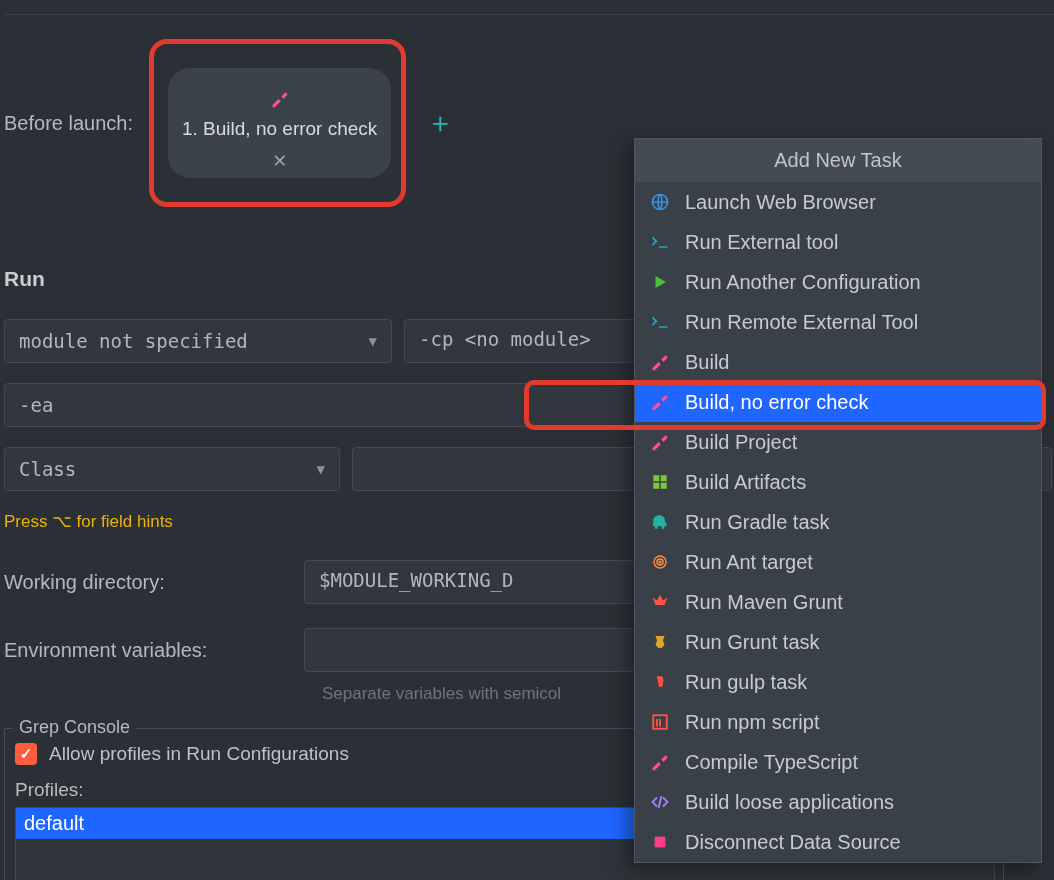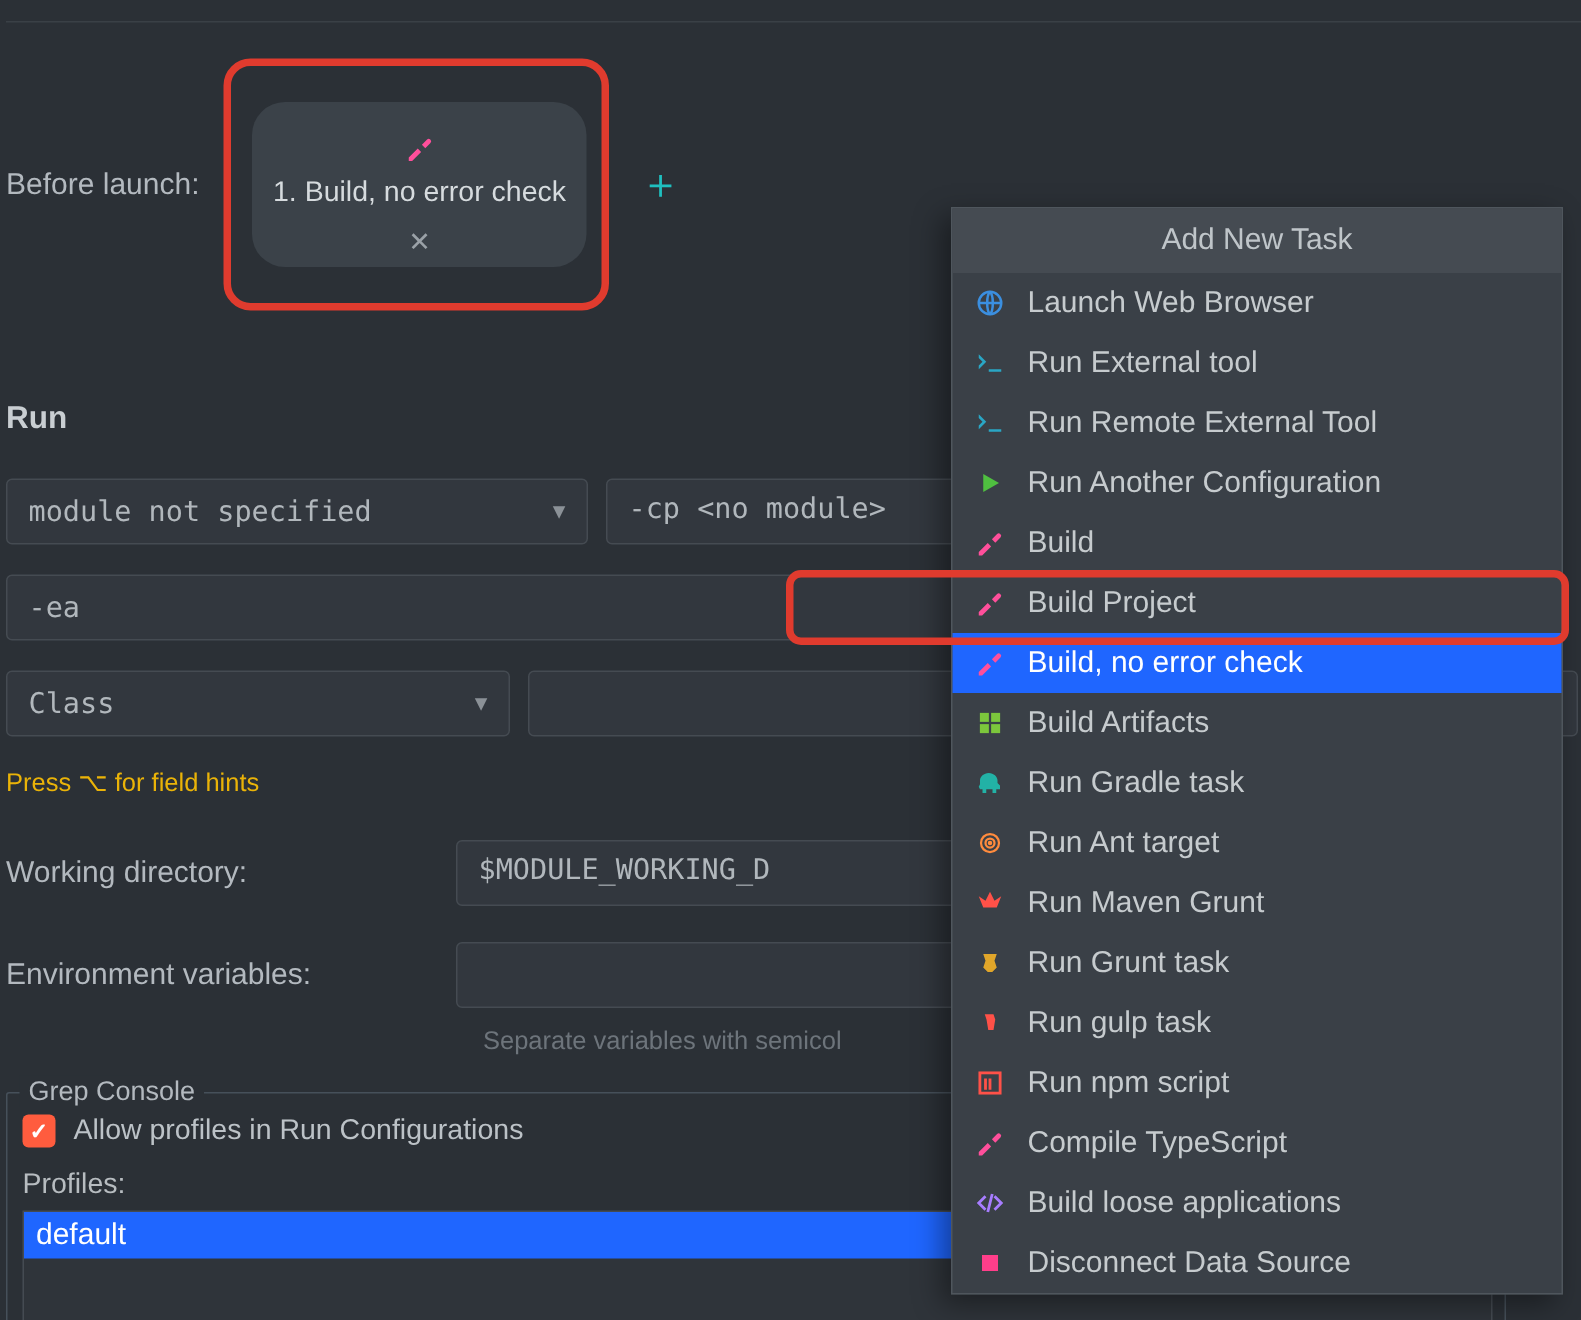--- a/index.html
+++ b/index.html
@@ -248,58 +248,58 @@
       </li>
       <li class="task-item">
         <span class="icon-slot c-term">
           <svg width="20" height="20" viewBox="0 0 24 24" fill="currentColor">
             <path d="M3 5l6 6-6 6v-3l3-3-3-3V5zm8 12h10v2H11v-2z"></path>
           </svg>
         </span>
         <span>Run External tool</span>
       </li>
       <li class="task-item">
+        <span class="icon-slot c-green">
+          <svg width="18" height="18" viewBox="0 0 24 24" fill="currentColor">
+            <path d="M6 4l14 8-14 8z"></path>
+          </svg>
+        </span>
+        <span>Run Another Configuration</span>
+      </li>
+      <li class="task-item">
         <span class="icon-slot c-term">
           <svg width="20" height="20" viewBox="0 0 24 24" fill="currentColor">
             <path d="M3 5l6 6-6 6v-3l3-3-3-3V5zm8 12h10v2H11v-2z"></path>
           </svg>
         </span>
         <span>Run Remote External Tool</span>
       </li>
       <li class="task-item">
-        <span class="icon-slot c-green">
-          <svg width="18" height="18" viewBox="0 0 24 24" fill="currentColor">
-            <path d="M6 4l14 8-14 8z"></path>
-          </svg>
-        </span>
-        <span>Run Another Configuration</span>
-      </li>
-      <li class="task-item">
         <span class="icon-slot c-pink">
           <svg width="18" height="18" viewBox="0 0 24 24" fill="currentColor">
             <path d="M2 20l8-8 3 3-8 8H2v-3zm11.7-11.3l3 3 4.6-4.6a2 2 0 0 0 0-2.8l-.2-.2a2 2 0 0 0-2.8 0l-4.6 4.6z"></path>
           </svg>
         </span>
         <span>Build</span>
-      </li>
-      <li class="task-item">
-        <span class="icon-slot c-pink">
-          <svg width="18" height="18" viewBox="0 0 24 24" fill="currentColor">
-            <path d="M2 20l8-8 3 3-8 8H2v-3zm11.7-11.3l3 3 4.6-4.6a2 2 0 0 0 0-2.8l-.2-.2a2 2 0 0 0-2.8 0l-4.6 4.6z"></path>
-          </svg>
-        </span>
-        <span>Build Project</span>
       </li>
       <li class="task-item selected">
         <span class="icon-slot c-pink">
           <svg width="18" height="18" viewBox="0 0 24 24" fill="currentColor">
             <path d="M2 20l8-8 3 3-8 8H2v-3zm11.7-11.3l3 3 4.6-4.6a2 2 0 0 0 0-2.8l-.2-.2a2 2 0 0 0-2.8 0l-4.6 4.6z"></path>
           </svg>
         </span>
         <span>Build, no error check</span>
+      </li>
+      <li class="task-item">
+        <span class="icon-slot c-pink">
+          <svg width="18" height="18" viewBox="0 0 24 24" fill="currentColor">
+            <path d="M2 20l8-8 3 3-8 8H2v-3zm11.7-11.3l3 3 4.6-4.6a2 2 0 0 0 0-2.8l-.2-.2a2 2 0 0 0-2.8 0l-4.6 4.6z"></path>
+          </svg>
+        </span>
+        <span>Build Project</span>
       </li>
       <li class="task-item">
         <span class="icon-slot c-lime">
           <svg width="18" height="18" viewBox="0 0 24 24" fill="currentColor">
             <rect x="3" y="3" width="8" height="8"></rect>
             <rect x="13" y="3" width="8" height="8"></rect>
             <rect x="3" y="13" width="8" height="8"></rect>
             <rect x="13" y="13" width="8" height="8"></rect>
           </svg>
         </span>

